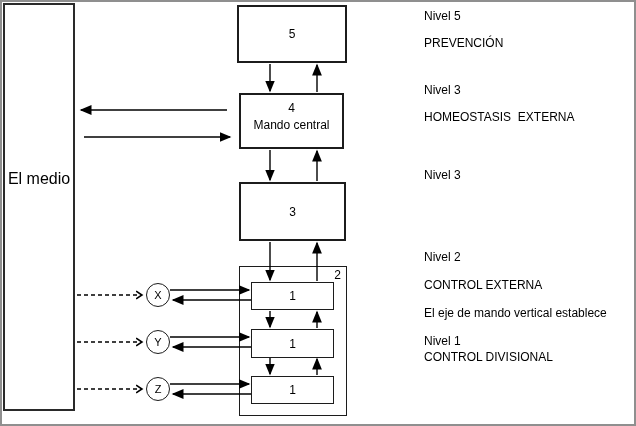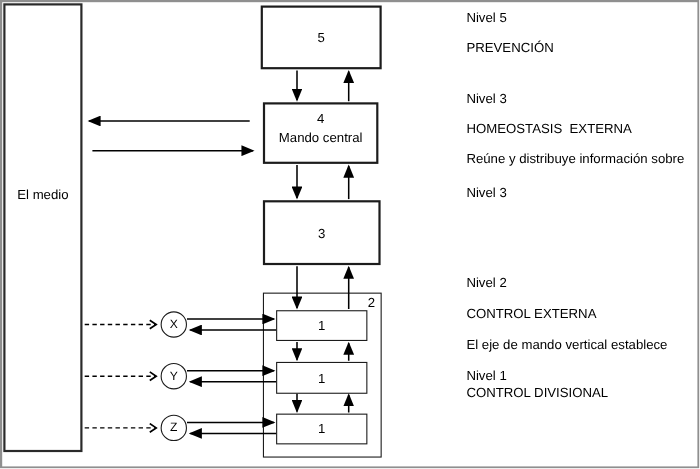--- a/index.html
+++ b/index.html
@@ -25,21 +25,21 @@
     border: 2px solid #1c1c1c;
     z-index: 1;
     font-size: 12px;
   }
   .thin { border-width: 1.5px; }
   .center-flex { display: flex; align-items: center; justify-content: center; }
   
   .env { left: 3px; top: 3px; width: 72px; height: 408px; border-color: #2a2a2a; }
   .env-label {
     position: absolute; top: 165px; left: 0; width: 100%;
-    text-align: center; font-size: 12px;
+    text-align: center; font-size: 16px;
   }
   
   .b5 { left: 237px; top: 5px;   width: 110px; height: 58px; }
   .b4 { left: 239px; top: 93px;  width: 105px; height: 56px; text-align: center; padding-top: 5px; line-height: 17px; }
   .b3 { left: 239px; top: 182px; width: 107px; height: 59px; }
   .b2 { left: 239px; top: 266px; width: 108px; height: 150px; }
   .b2-num { position: absolute; top: 1px; right: 5px; font-size: 12px; }
   .b1 { left: 251px; width: 83px; height: 28px; }
   .b1a { top: 282px; }
   .b1b { top: 329px; height: 29px; }
@@ -163,21 +163,20 @@
       <line x1="77" y1="295" x2="142" y2="295" marker-end="url(#ao)"></line>
       <line x1="77" y1="342" x2="142" y2="342" marker-end="url(#ao)"></line>
       <line x1="77" y1="389" x2="142" y2="389" marker-end="url(#ao)"></line>
     </g>
   </svg>
 
   <div class="rline" style="top:10px">Nivel 5</div>
   <div class="rline" style="top:37px">PREVENCIÓN</div>
   <div class="rline" style="top:84px">Nivel 3</div>
   <div class="rline" style="top:111px">HOMEOSTASIS  EXTERNA</div>
-  <div class="rline" style="top:138px">Reúne y distribuye información sobre</div>
   <div class="rline" style="top:169px">Nivel 3</div>
   <div class="rline" style="top:251px">Nivel 2</div>
   <div class="rline" style="top:279px">CONTROL EXTERNA</div>
   <div class="rline" style="top:307px">El eje de mando vertical establece</div>
   <div class="rline" style="top:335px">Nivel 1</div>
   <div class="rline" style="top:351px">CONTROL DIVISIONAL</div>
 
   <div class="frame"></div>
 </div>
 

